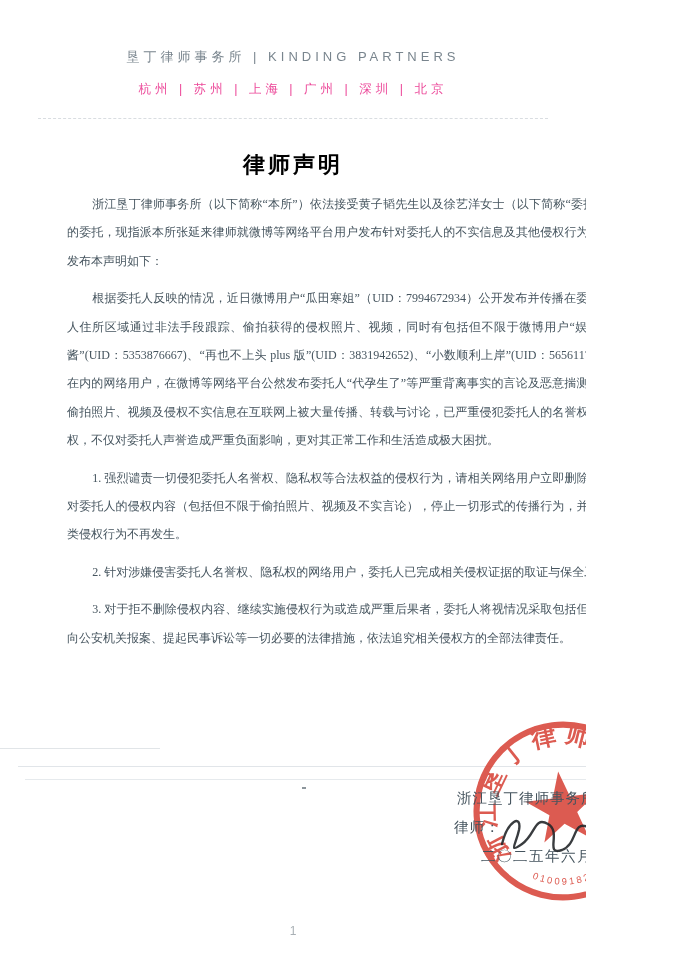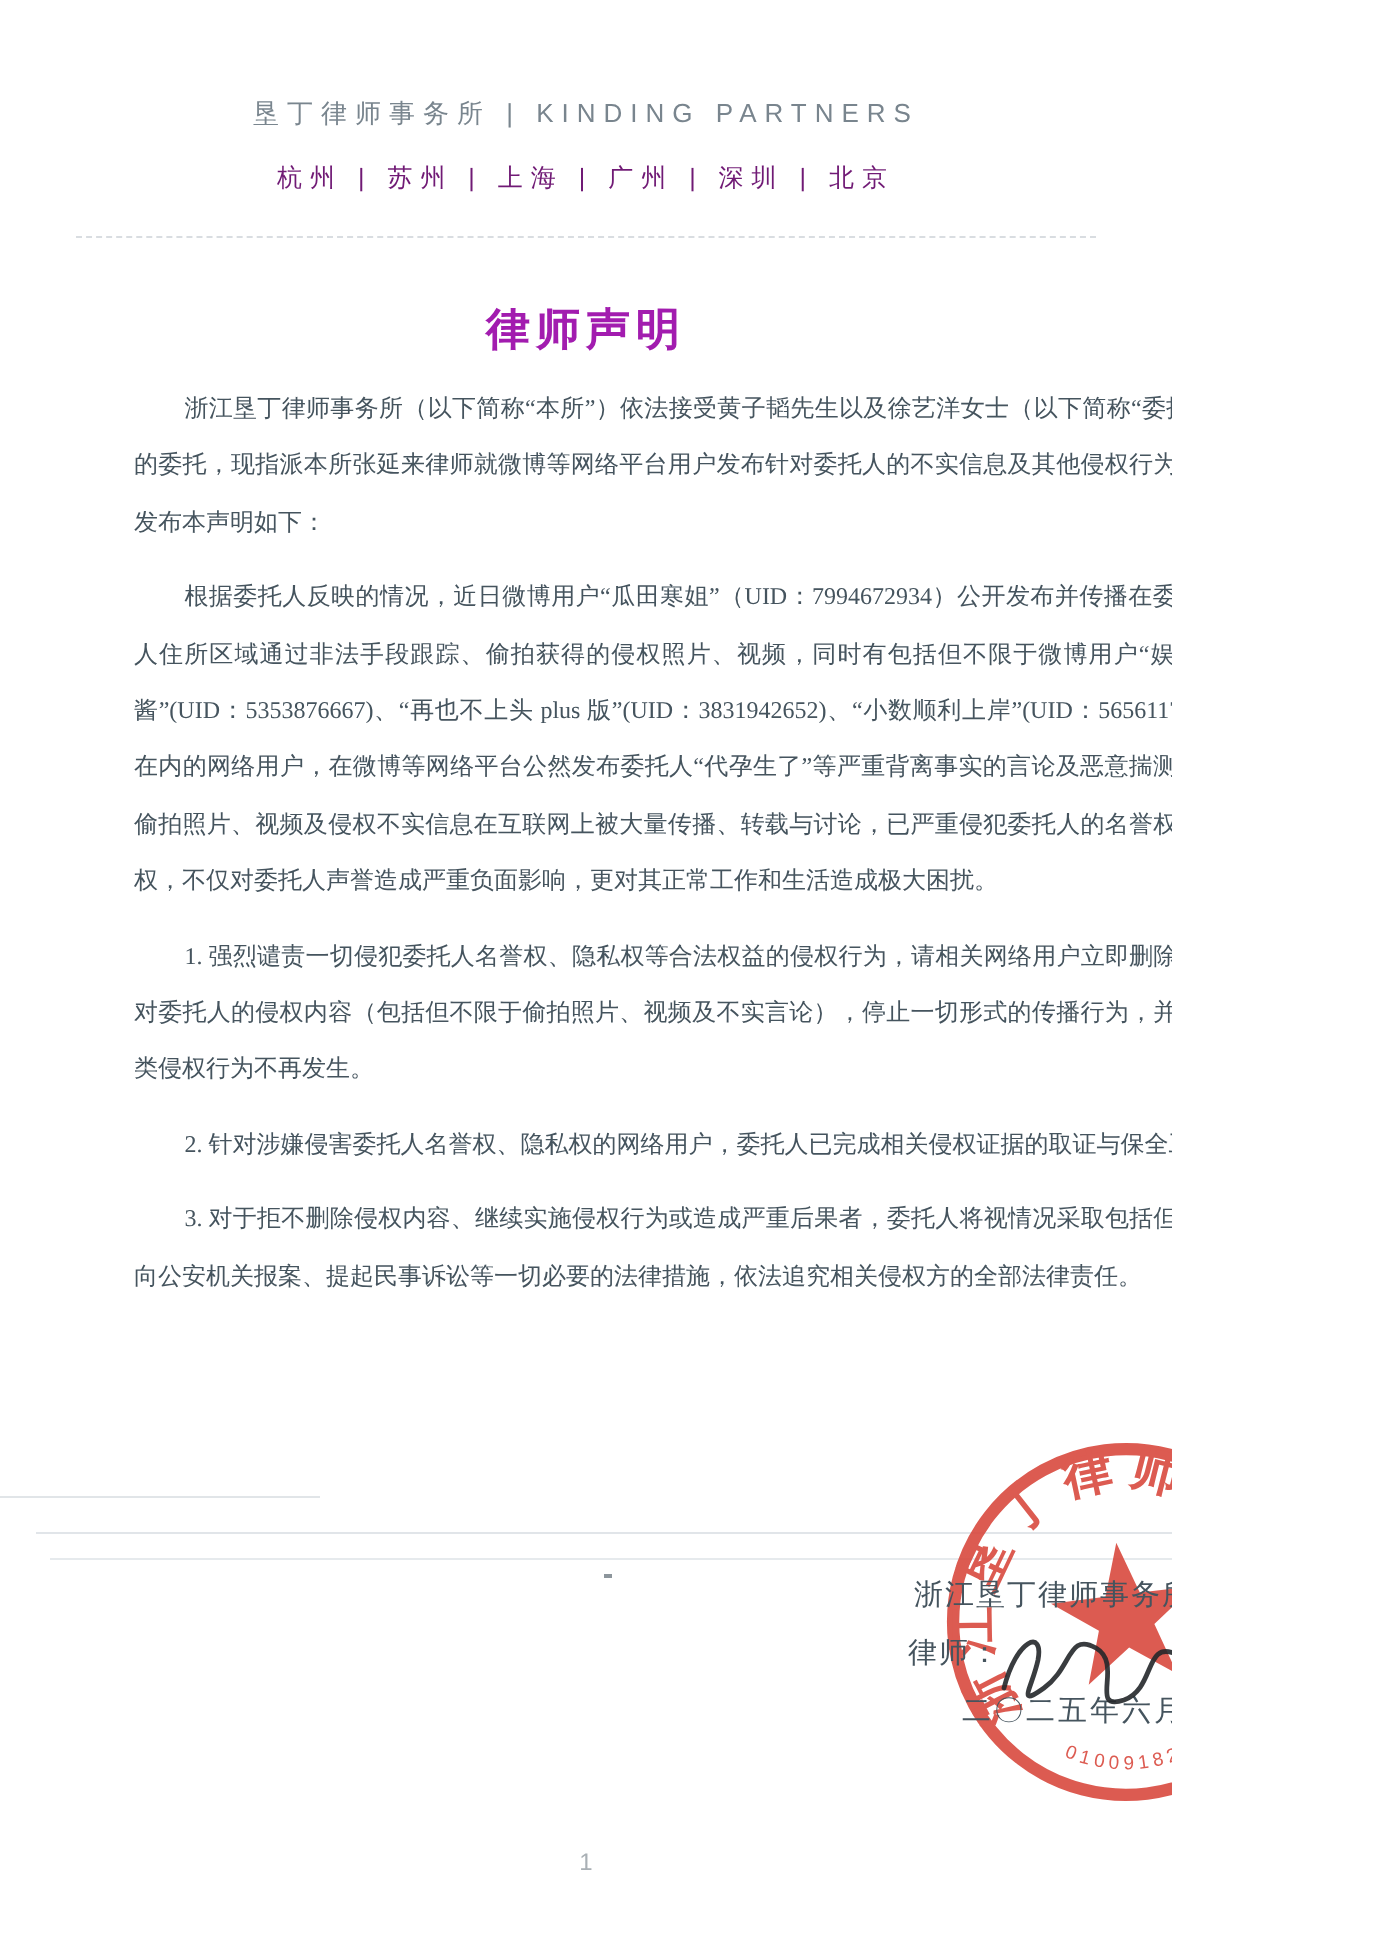--- a/index.html
+++ b/index.html
@@ -21,36 +21,36 @@
     color: #79858e;
   }
   .letterhead .firm-line {
     font-size: 13px;
     letter-spacing: 4px;
     margin-bottom: 15px;
   }
   .letterhead .cities-line {
     font-size: 12.5px;
     letter-spacing: 4px;
-    color: #701a75;
+    color: #ec4899;
   }
   .header-rule {
     position: absolute;
     top: 118px; left: 38px; right: 38px;
     border-top: 1px dashed rgba(170,180,188,0.45);
   }
   
   .doc-title {
     position: absolute;
     top: 150px; left: 0; right: 0;
     text-align: center;
     font-size: 22px;
     font-weight: bold;
     letter-spacing: 3px;
-    color: #a21caf;
+    color: #000000;
   }
   
   .doc-body {
     position: absolute;
     top: 190px;
     left: 67px;
     width: 558px;
     font-size: 12px;
     line-height: 28.4px;
     text-align: justify;

